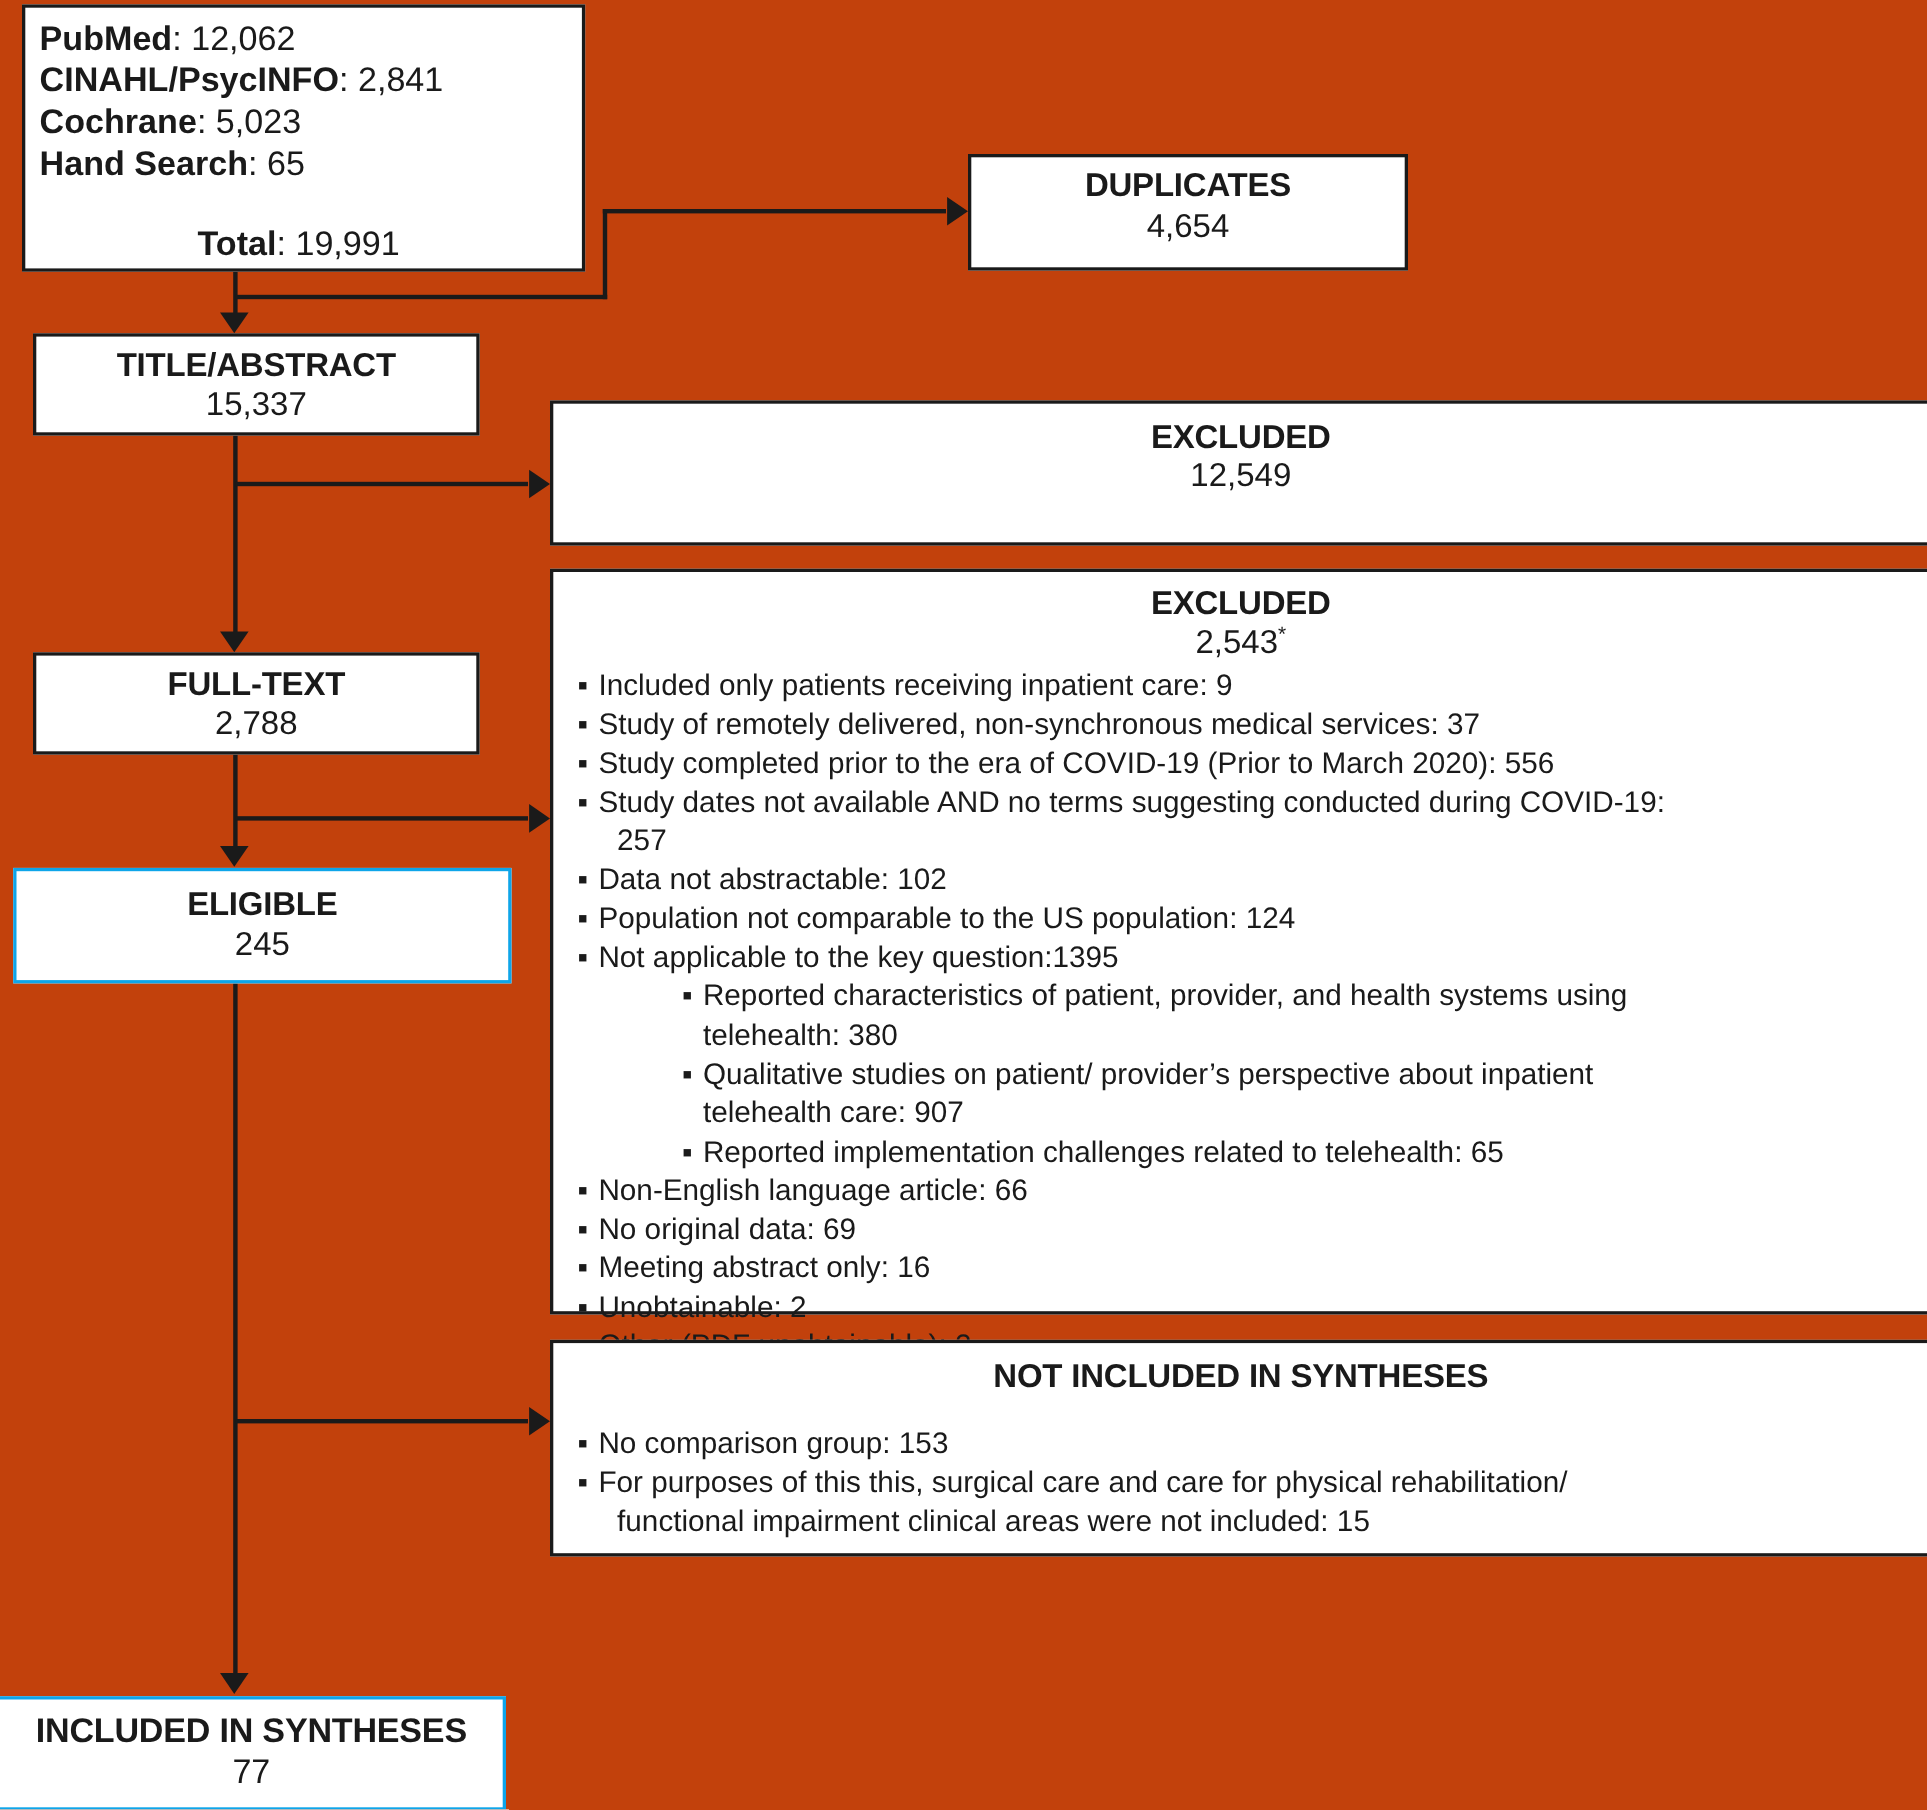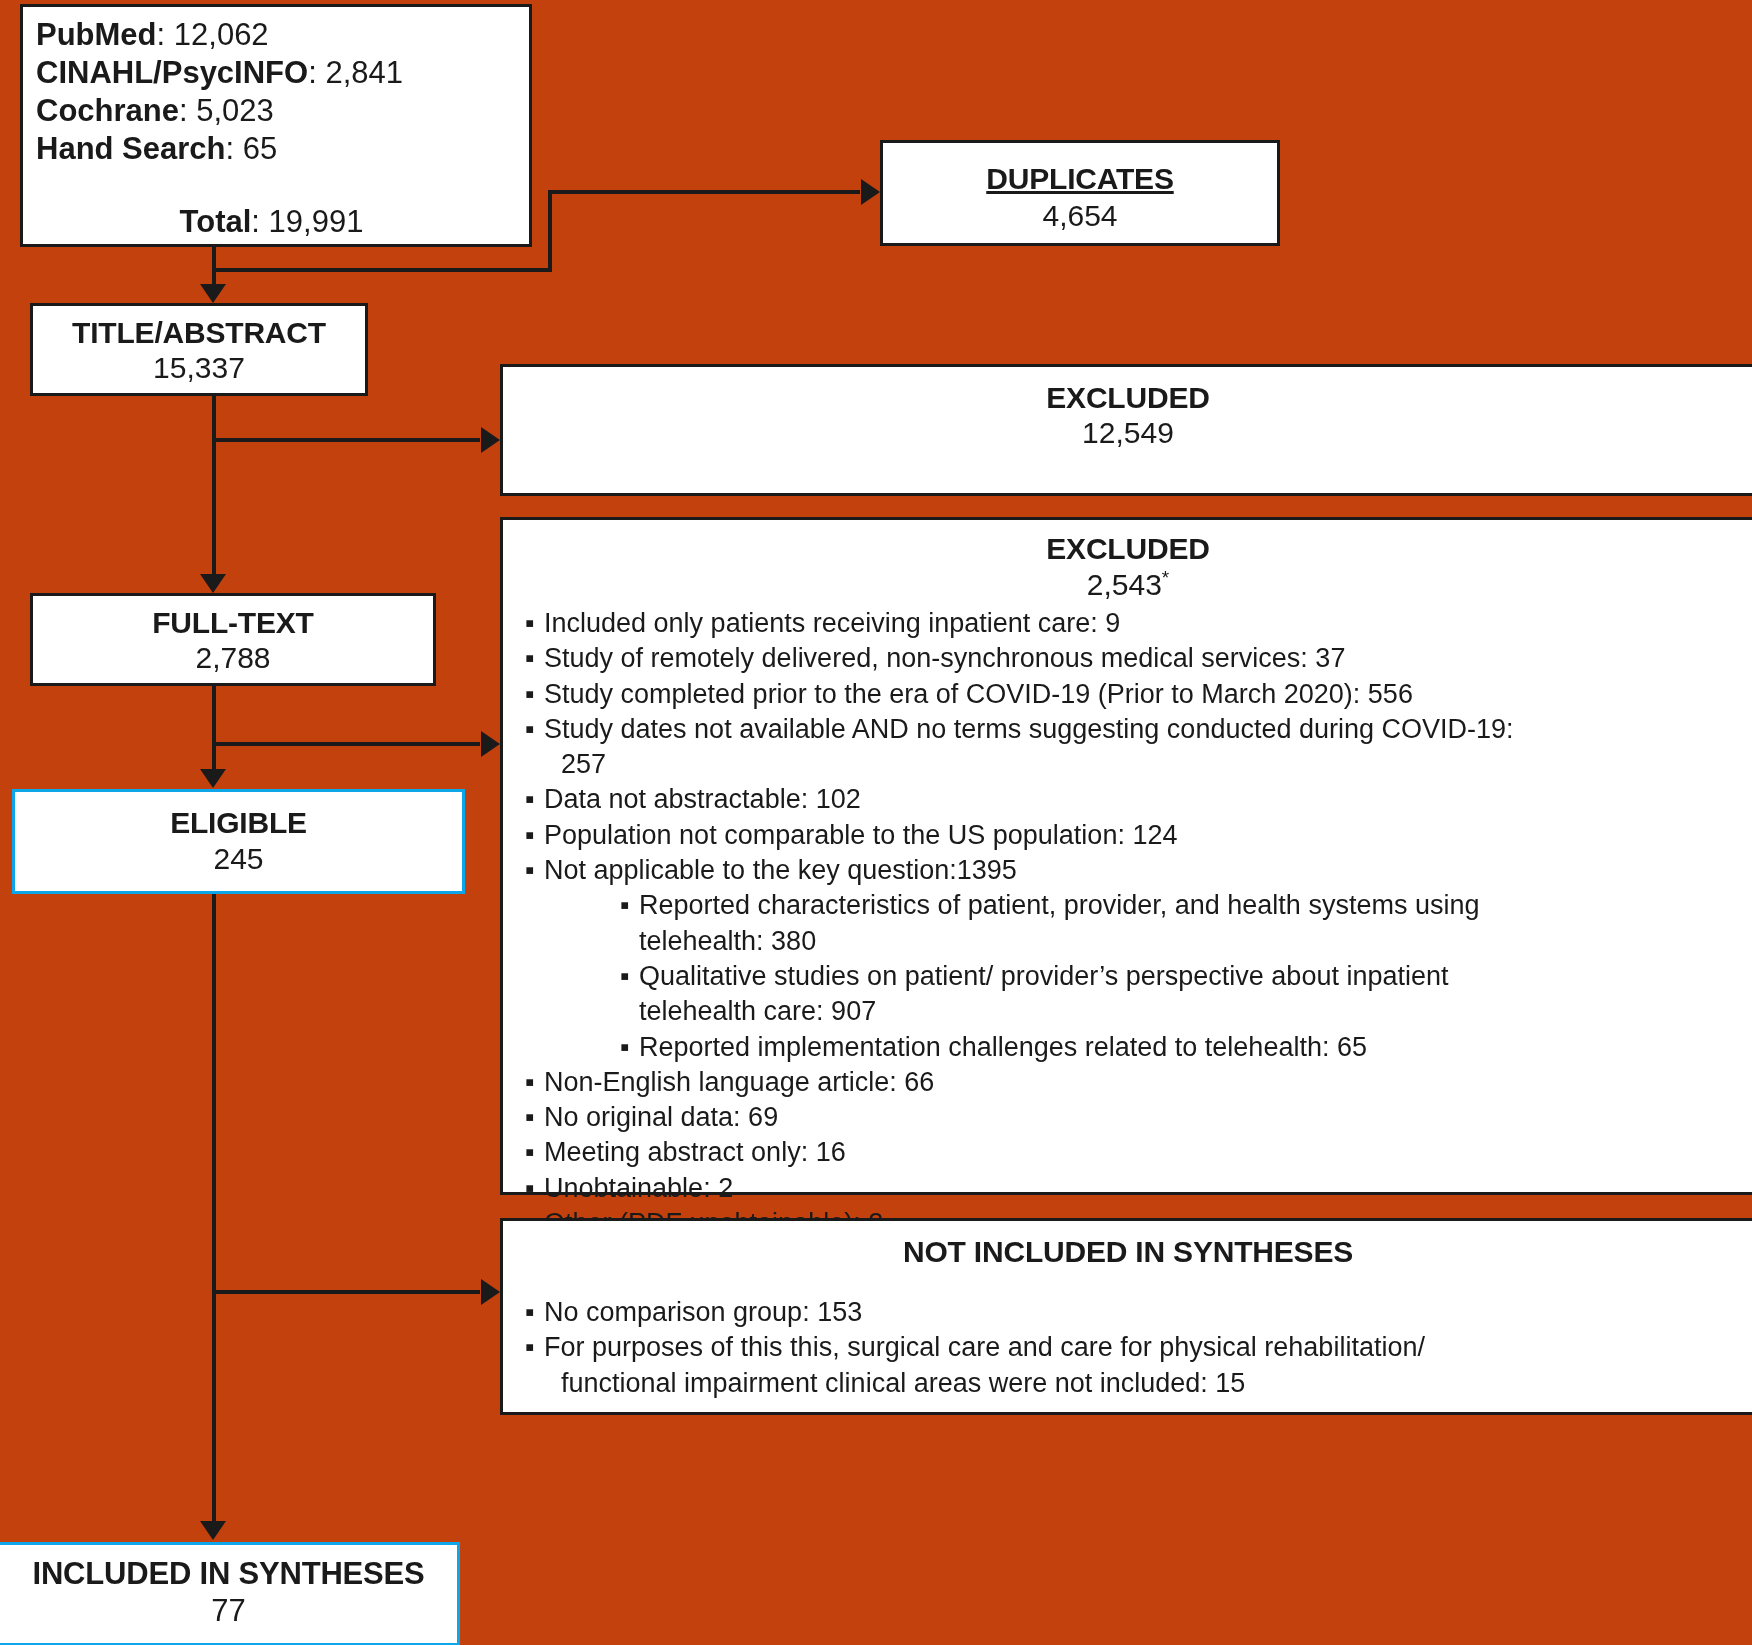--- a/index.html
+++ b/index.html
@@ -50,25 +50,25 @@
   #src-box .total {
     font-size: 31px;
     text-align: center;
     margin-top: 36px;
     padding-right: 22px;
   }
   #src-box .total b { font-weight: bold; }
 
   
   #dup-box { left: 880px; top: 140px; width: 400px; height: 106px; }
-  #dup-box .ttl { font-size: 30px; margin-top: 19px; text-decoration: underline; }
+  #dup-box .ttl { font-size: 30px; margin-top: 9px; }
   #dup-box .num { font-size: 30px; margin-top: 3px; }
 
   
-  #ta-box { left: 30px; top: 303px; width: 338px; height: 93px; }
+  #ta-box { left: 30px; top: 303px; width: 406px; height: 93px; }
   #ta-box .ttl { font-size: 30px; margin-top: 10px; }
   #ta-box .num { font-size: 30px; margin-top: 1px; }
 
   
   #exc1-box { left: 500px; top: 364px; width: 1256px; height: 132px; }
   #exc1-box .ttl { font-size: 30px; margin-top: 14px; }
   #exc1-box .num { font-size: 30px; margin-top: 1px; }
 
   
   #exc2-box { left: 500px; top: 517px; width: 1256px; height: 678px; }

